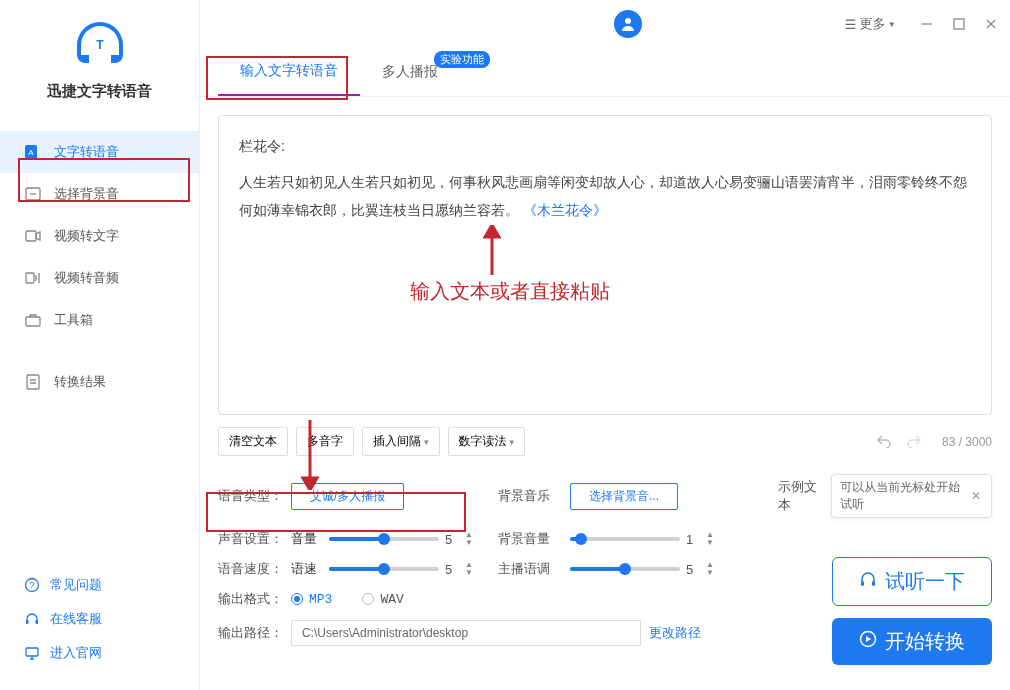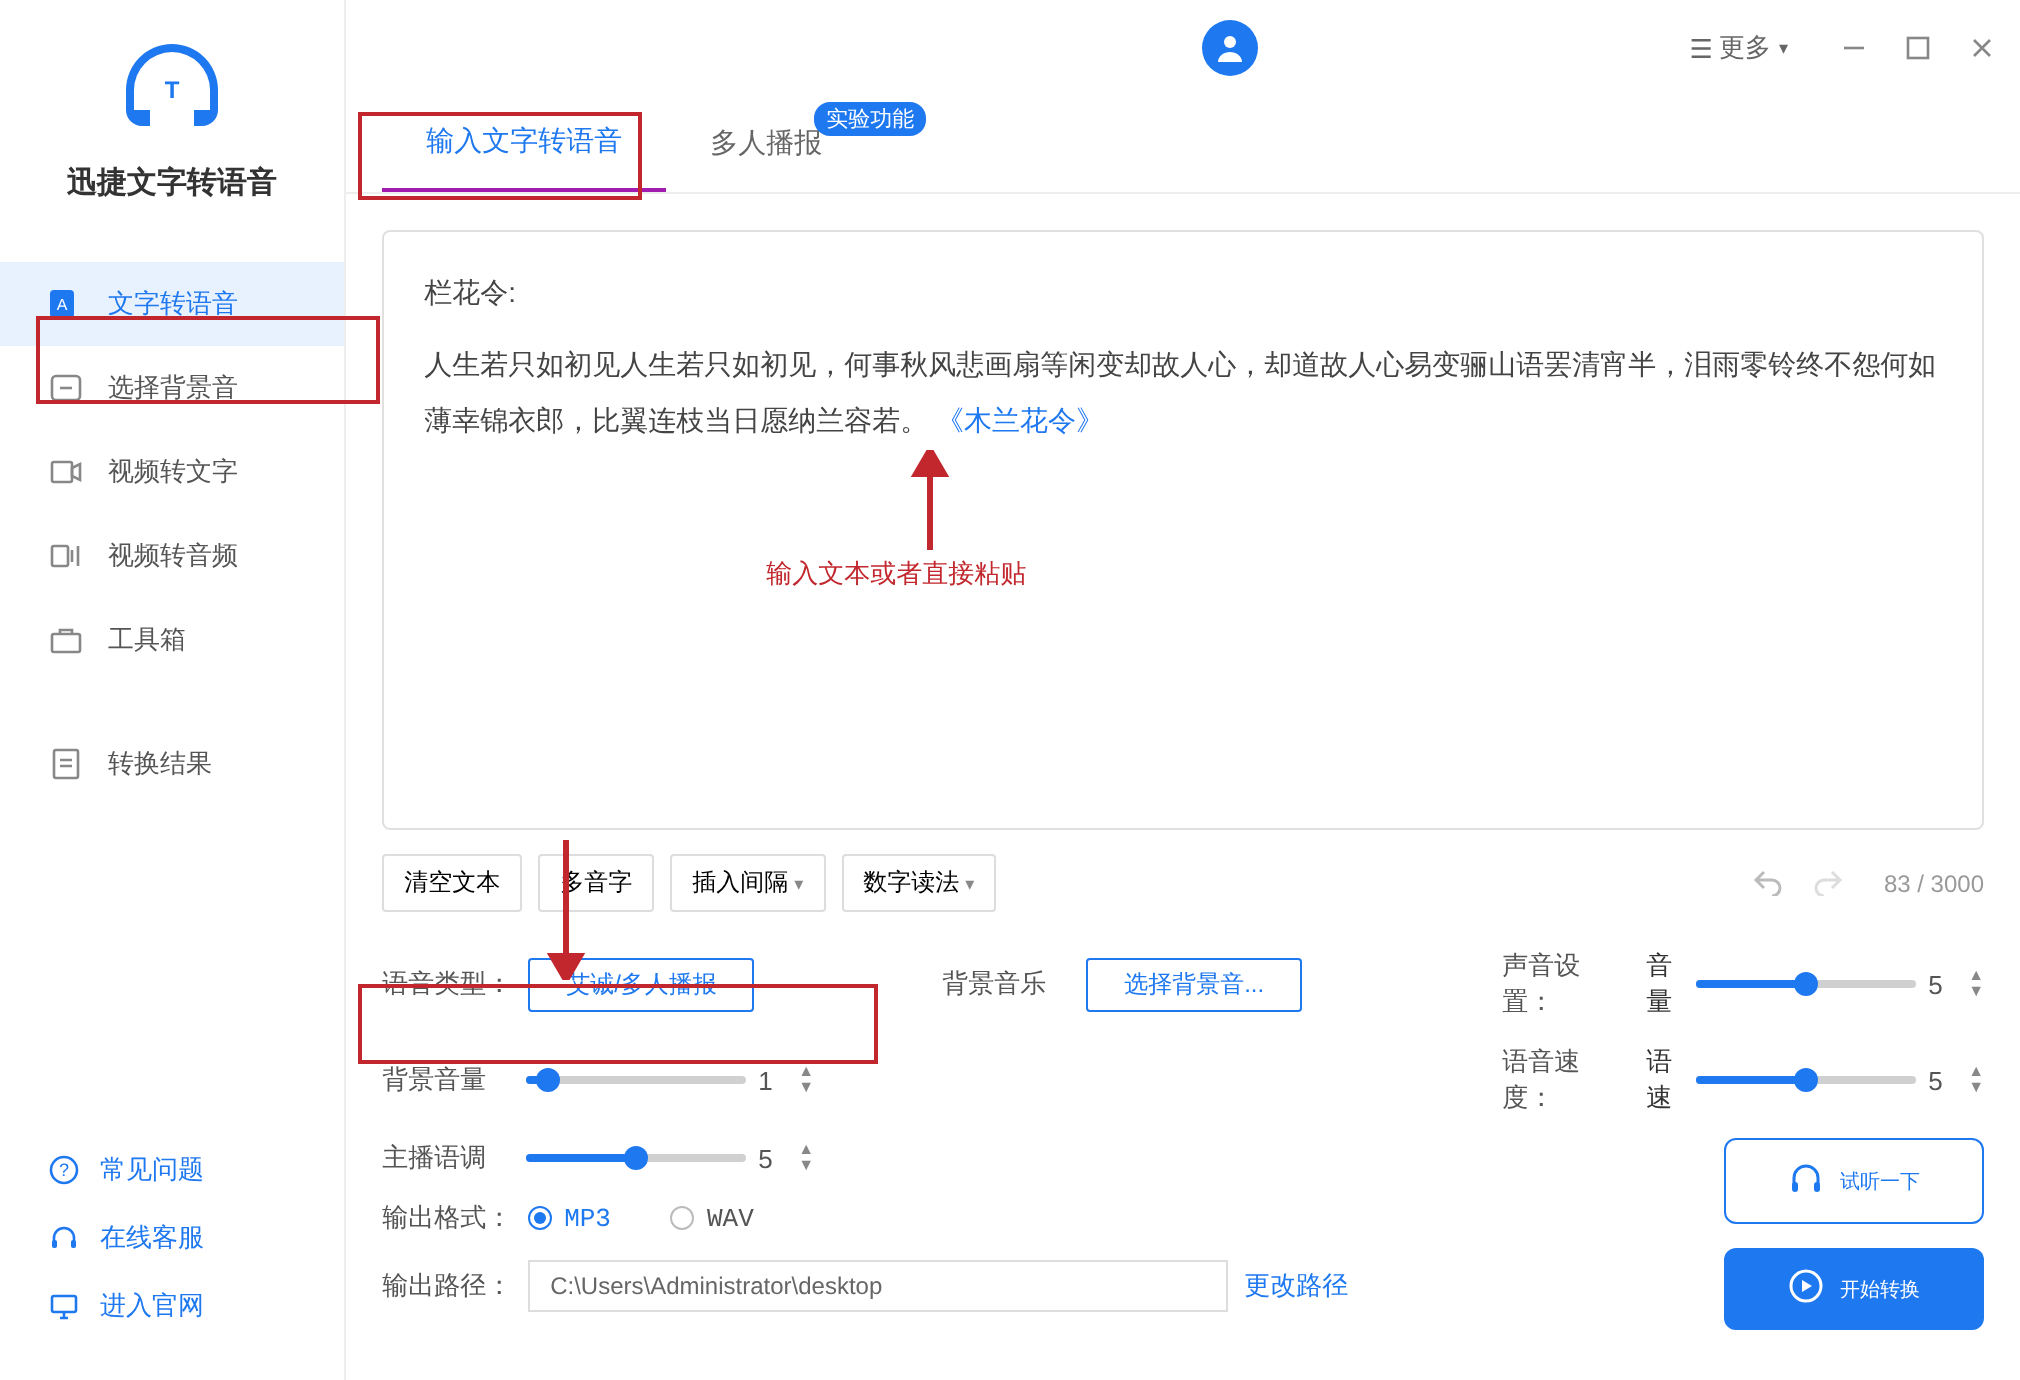--- a/index.html
+++ b/index.html
@@ -62,27 +62,27 @@
 .radio-item { display: flex; align-items: center; gap: 6px; cursor: pointer; color:#555;font-family:Liberation Mono, monospace;}
 .radio-circle { width: 12px; height: 12px; border-radius: 50%; border: 1px solid #bbb; display:flex; align-items:center; justify-content:center;}
 .radio-circle.checked { border-color: #1e78f0; }
 .radio-circle.checked::after { content:''; width:6px; height:6px; border-radius:50%; background:#1e78f0;}
 .radio-item.checked { color: #1e78f0; }
 .path-input { border: 1px solid #ddd; padding: 5px 10px; font-size: 12px; width: 350px; color: #666; background:#fff;}
 .sample-tip { display: flex; align-items: center; gap: 6px; background:#fff; border:1px solid #e0e0e0; border-radius:4px; padding:4px 8px; box-shadow:0 1px 4px rgba(0,0,0,0.08); color:#666; font-size:12px;}
 .sample-tip .close-x { cursor:pointer; color:#999; padding:0 2px;}
 
 .actions { position: absolute; right: 18px; bottom: 25px; display: flex; flex-direction: column; gap: 12px; }
-.action-btn { display: flex; align-items: center; justify-content: center; gap: 8px; padding: 10px 26px; border-radius: 6px; font-size: 10px; cursor: pointer; min-width: 130px; }
+.action-btn { display: flex; align-items: center; justify-content: center; gap: 8px; padding: 10px 26px; border-radius: 6px; font-size: 20px; cursor: pointer; min-width: 130px; }
 .action-listen { border: 1px solid #1e78f0; color: #1e78f0; background:#fff;}
 .action-start { background: #1e78f0; color: #fff; }
 
 
 .annot { position: absolute; border: 2px solid #c1272d; pointer-events: none; z-index: 50; }
-.annot-text { position: absolute; color: #c1272d; font-size: 13px; font-weight: 500; z-index:50; pointer-events:none; }
+.annot-text { position: absolute; color: #c1272d; font-size: 20px; font-weight: 500; z-index:50; pointer-events:none; }
 .arrow-up { position:absolute; z-index:50; pointer-events:none; }
 .arrow-down { position:absolute; z-index:50; pointer-events:none; }
 .bottom-items { padding-bottom: 20px; }
 </style>
 </head>
 <body>
 
 <div class="app">
 
   <div class="sidebar">
@@ -271,20 +271,27 @@
       <div class="settings">
 
         <div class="setting-row">
           <span class="setting-label">语音类型：</span>
           <button class="voice-select"><span>艾诚/多人播报</span></button>
         </div>
         <div class="setting-row">
           <span class="setting-label">背景音乐</span>
           <button class="voice-select"><span>选择背景音...</span></button>
         </div>
+        <div class="setting-row" style="justify-content:flex-start; gap:8px;">
+          <span class="setting-label" style="min-width:auto;">示例文本</span>
+          <div class="sample-tip">
+            <span>可以从当前光标处开始试听</span>
+            <span class="close-x">✕</span>
+          </div>
+        </div>
 
         <div class="setting-row">
           <span class="setting-label">声音设置：</span>
           <span style="margin-right:4px;">音量</span>
           <div class="slider">
             <div class="slider-track">
                 <div class="slider-fill" style="width:50%"></div>
                 <div class="slider-thumb" style="left:50%"></div>
               </div>
             <span class="slider-val">5</span>

